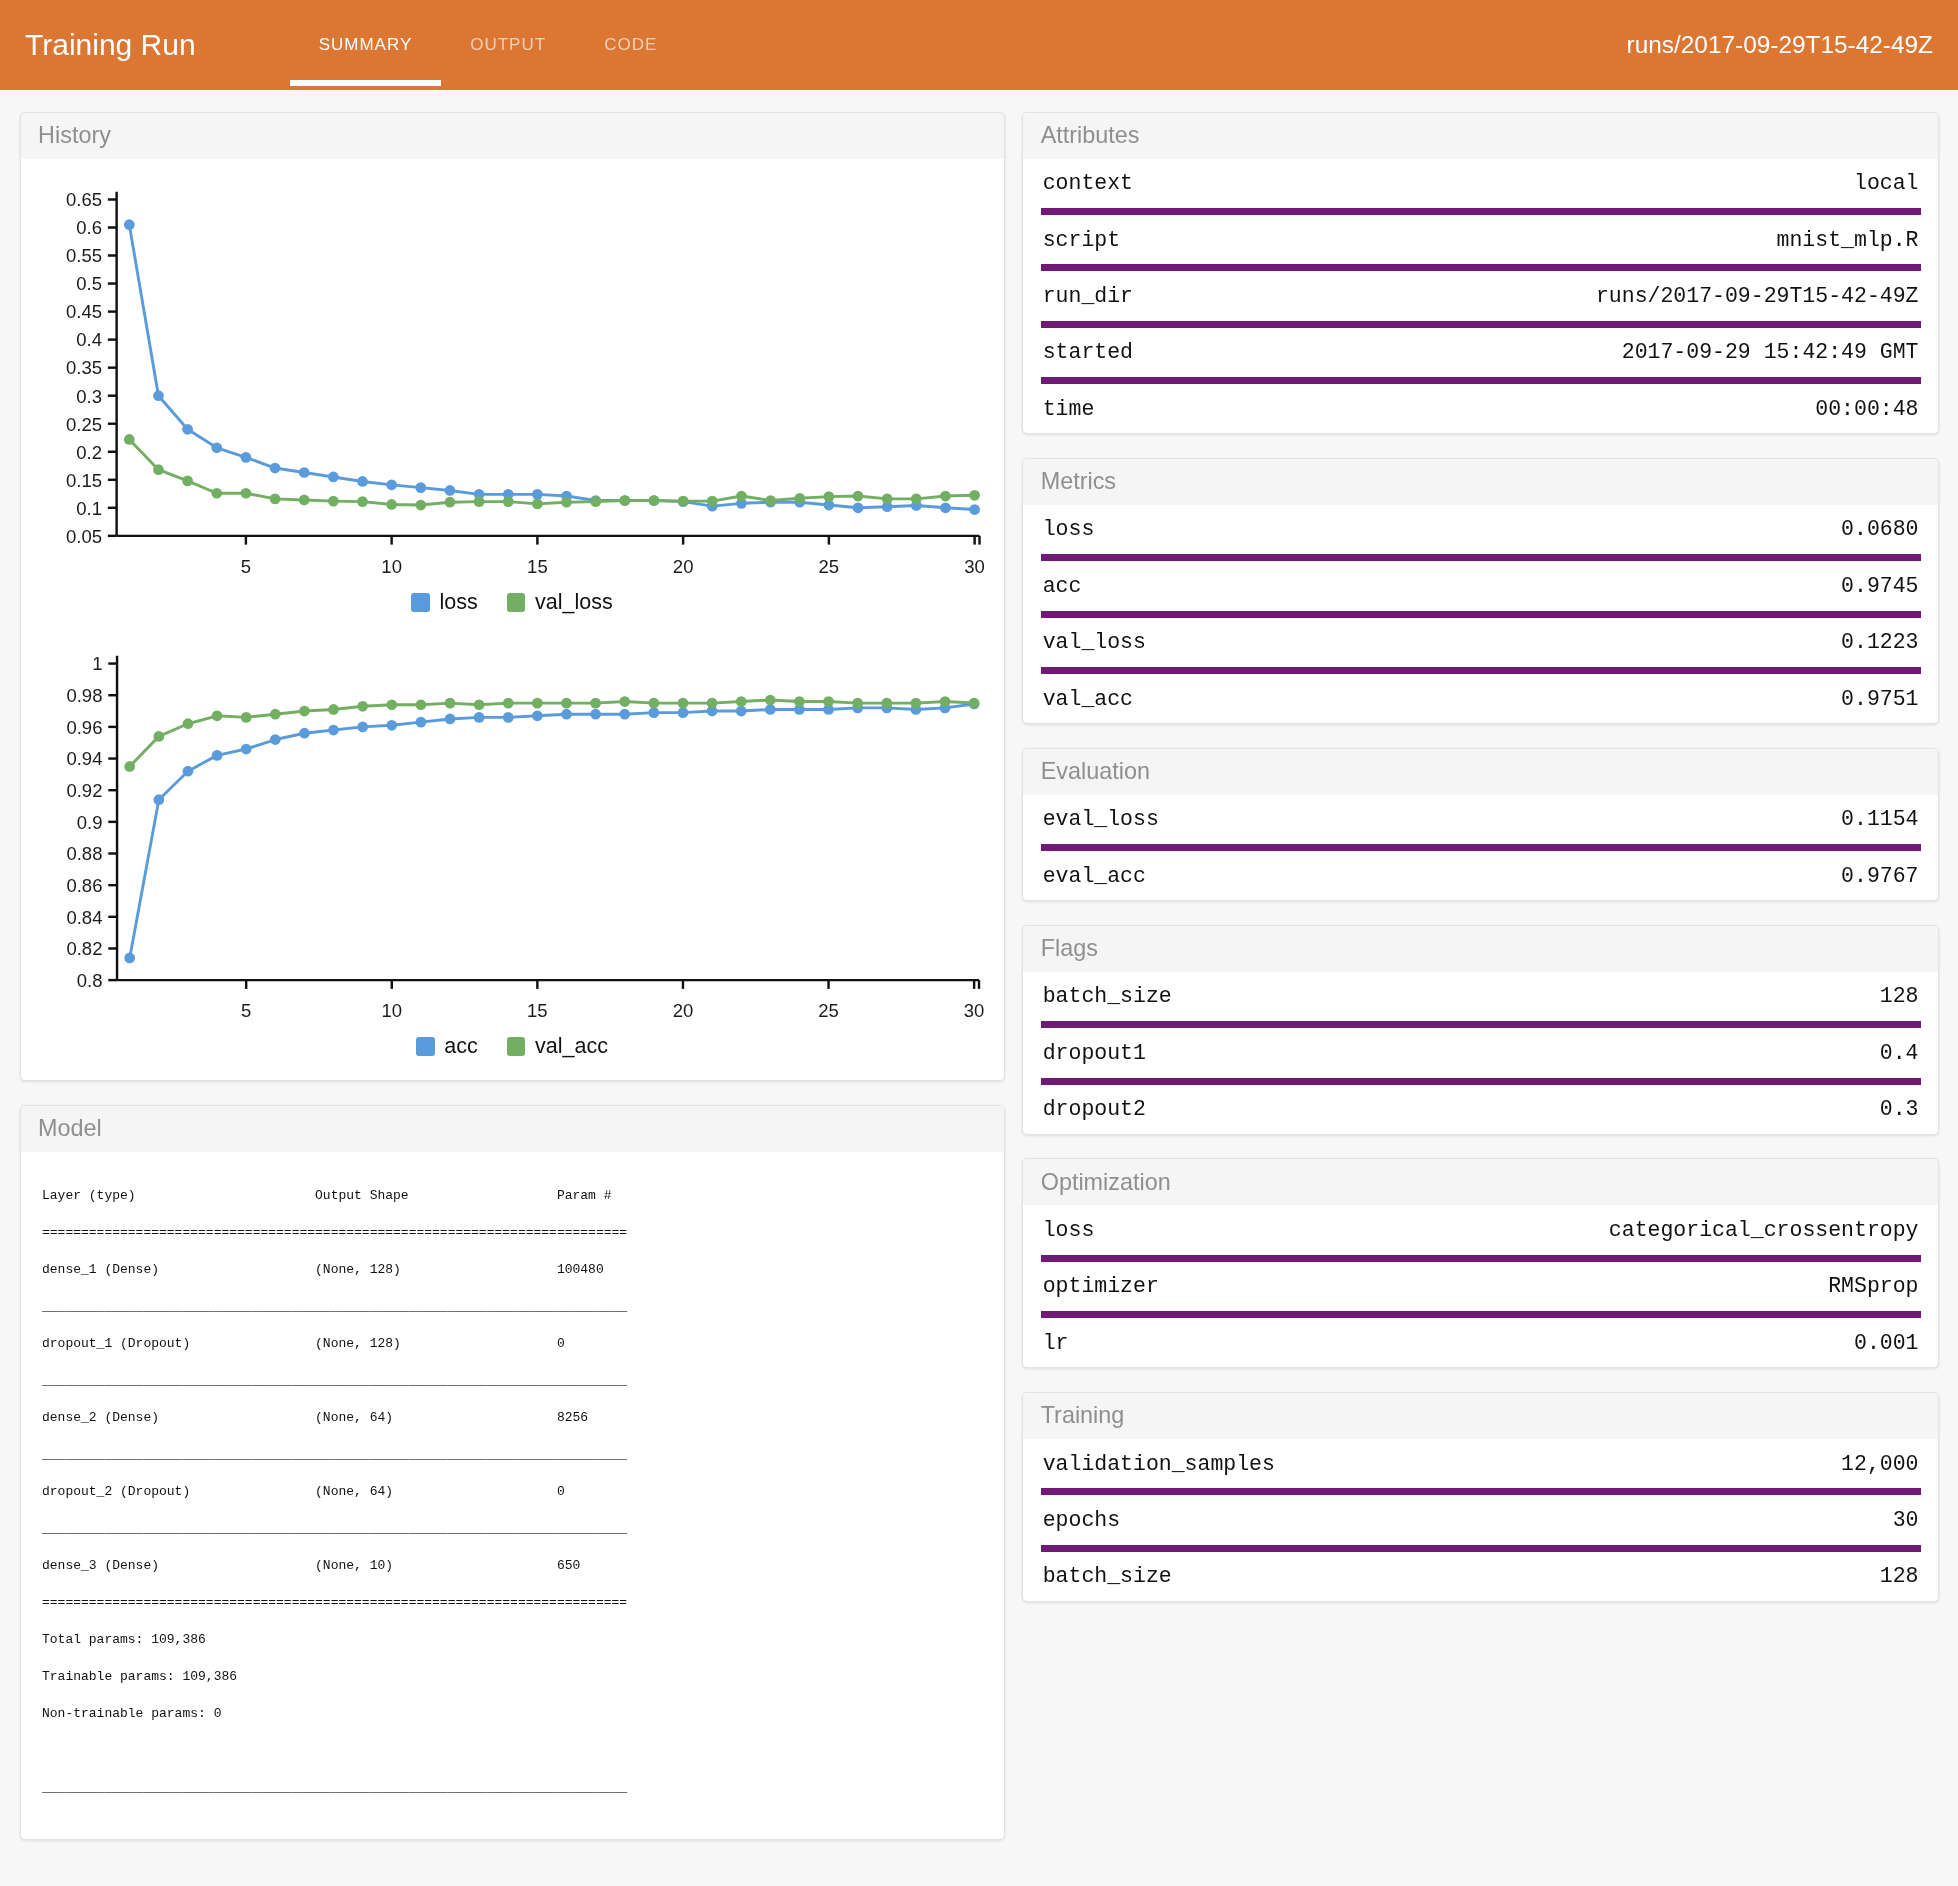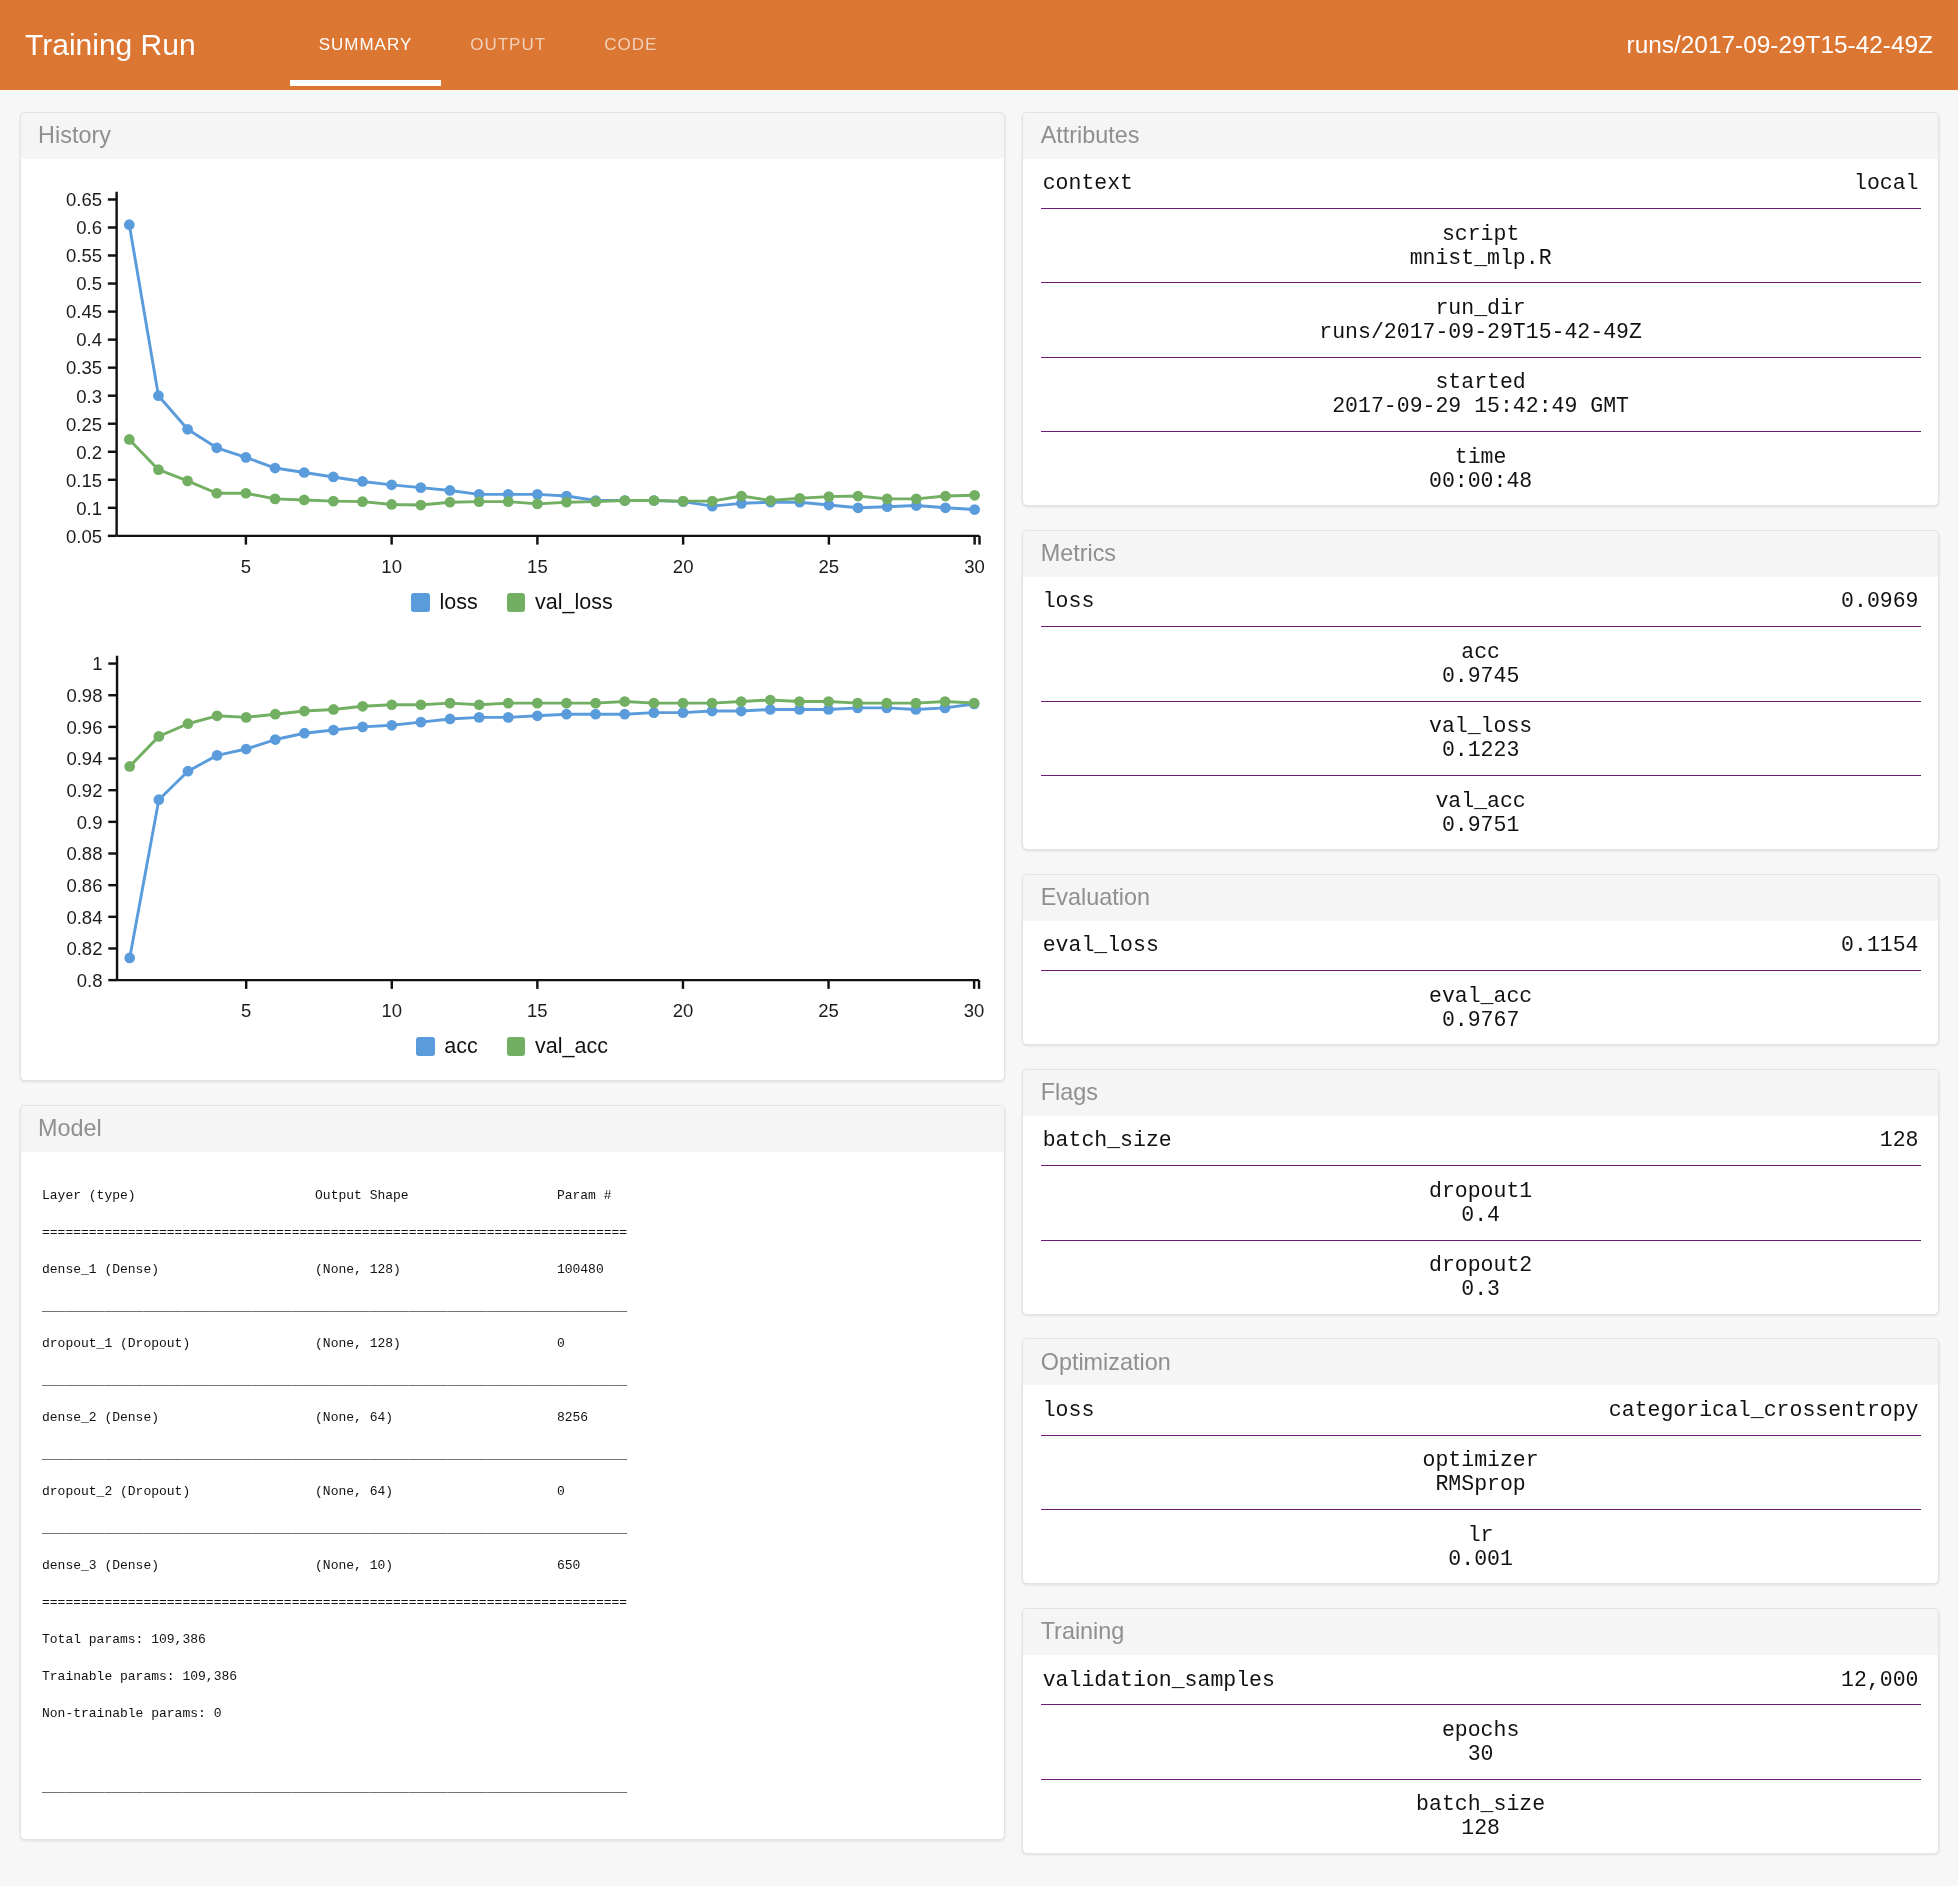--- a/index.html
+++ b/index.html
@@ -38,21 +38,21 @@
 
   
   .model-pre { font-family:"Liberation Mono", monospace; font-size:13px;
     line-height:37px; color:#111; padding:25px 21.5px 33px 21.5px; white-space:pre; }
 
   
   .kv-rows { padding:0 17.6px; }
   .kv-row { display:flex; justify-content:space-between; align-items:center;
     padding:12.7px 2px; font-family:"Liberation Mono", monospace; font-size:21.5px;
     color:#111; }
-  .kv-row + .kv-row { border-top:1px solid #701a75;flex-direction:column; }
+  .kv-row + .kv-row { border-top:7px solid #701a75; }
   .kv-label { white-space:nowrap; }
   .kv-value { white-space:nowrap; text-align:center; }
 </style>
 </head>
 <body>
 
 <div class="appbar" id="appbar" style="background: rgb(220, 118, 51);">
   <div class="appbar-title">Training Run</div>
   <div class="tabs" id="tabs">
       <div class="tab active">SUMMARY</div>
@@ -343,21 +343,21 @@
             <span class="kv-label">time</span>
             <span class="kv-value">00:00:48</span>
           </div>
         </div>
       </div>
       <div class="panel">
         <div class="panel-band">Metrics</div>
         <div class="kv-rows">
           <div class="kv-row">
             <span class="kv-label">loss</span>
-            <span class="kv-value">0.0969</span>
+            <span class="kv-value">0.0680</span>
           </div>
           <div class="kv-row">
             <span class="kv-label">acc</span>
             <span class="kv-value">0.9745</span>
           </div>
           <div class="kv-row">
             <span class="kv-label">val_loss</span>
             <span class="kv-value">0.1223</span>
           </div>
           <div class="kv-row">

